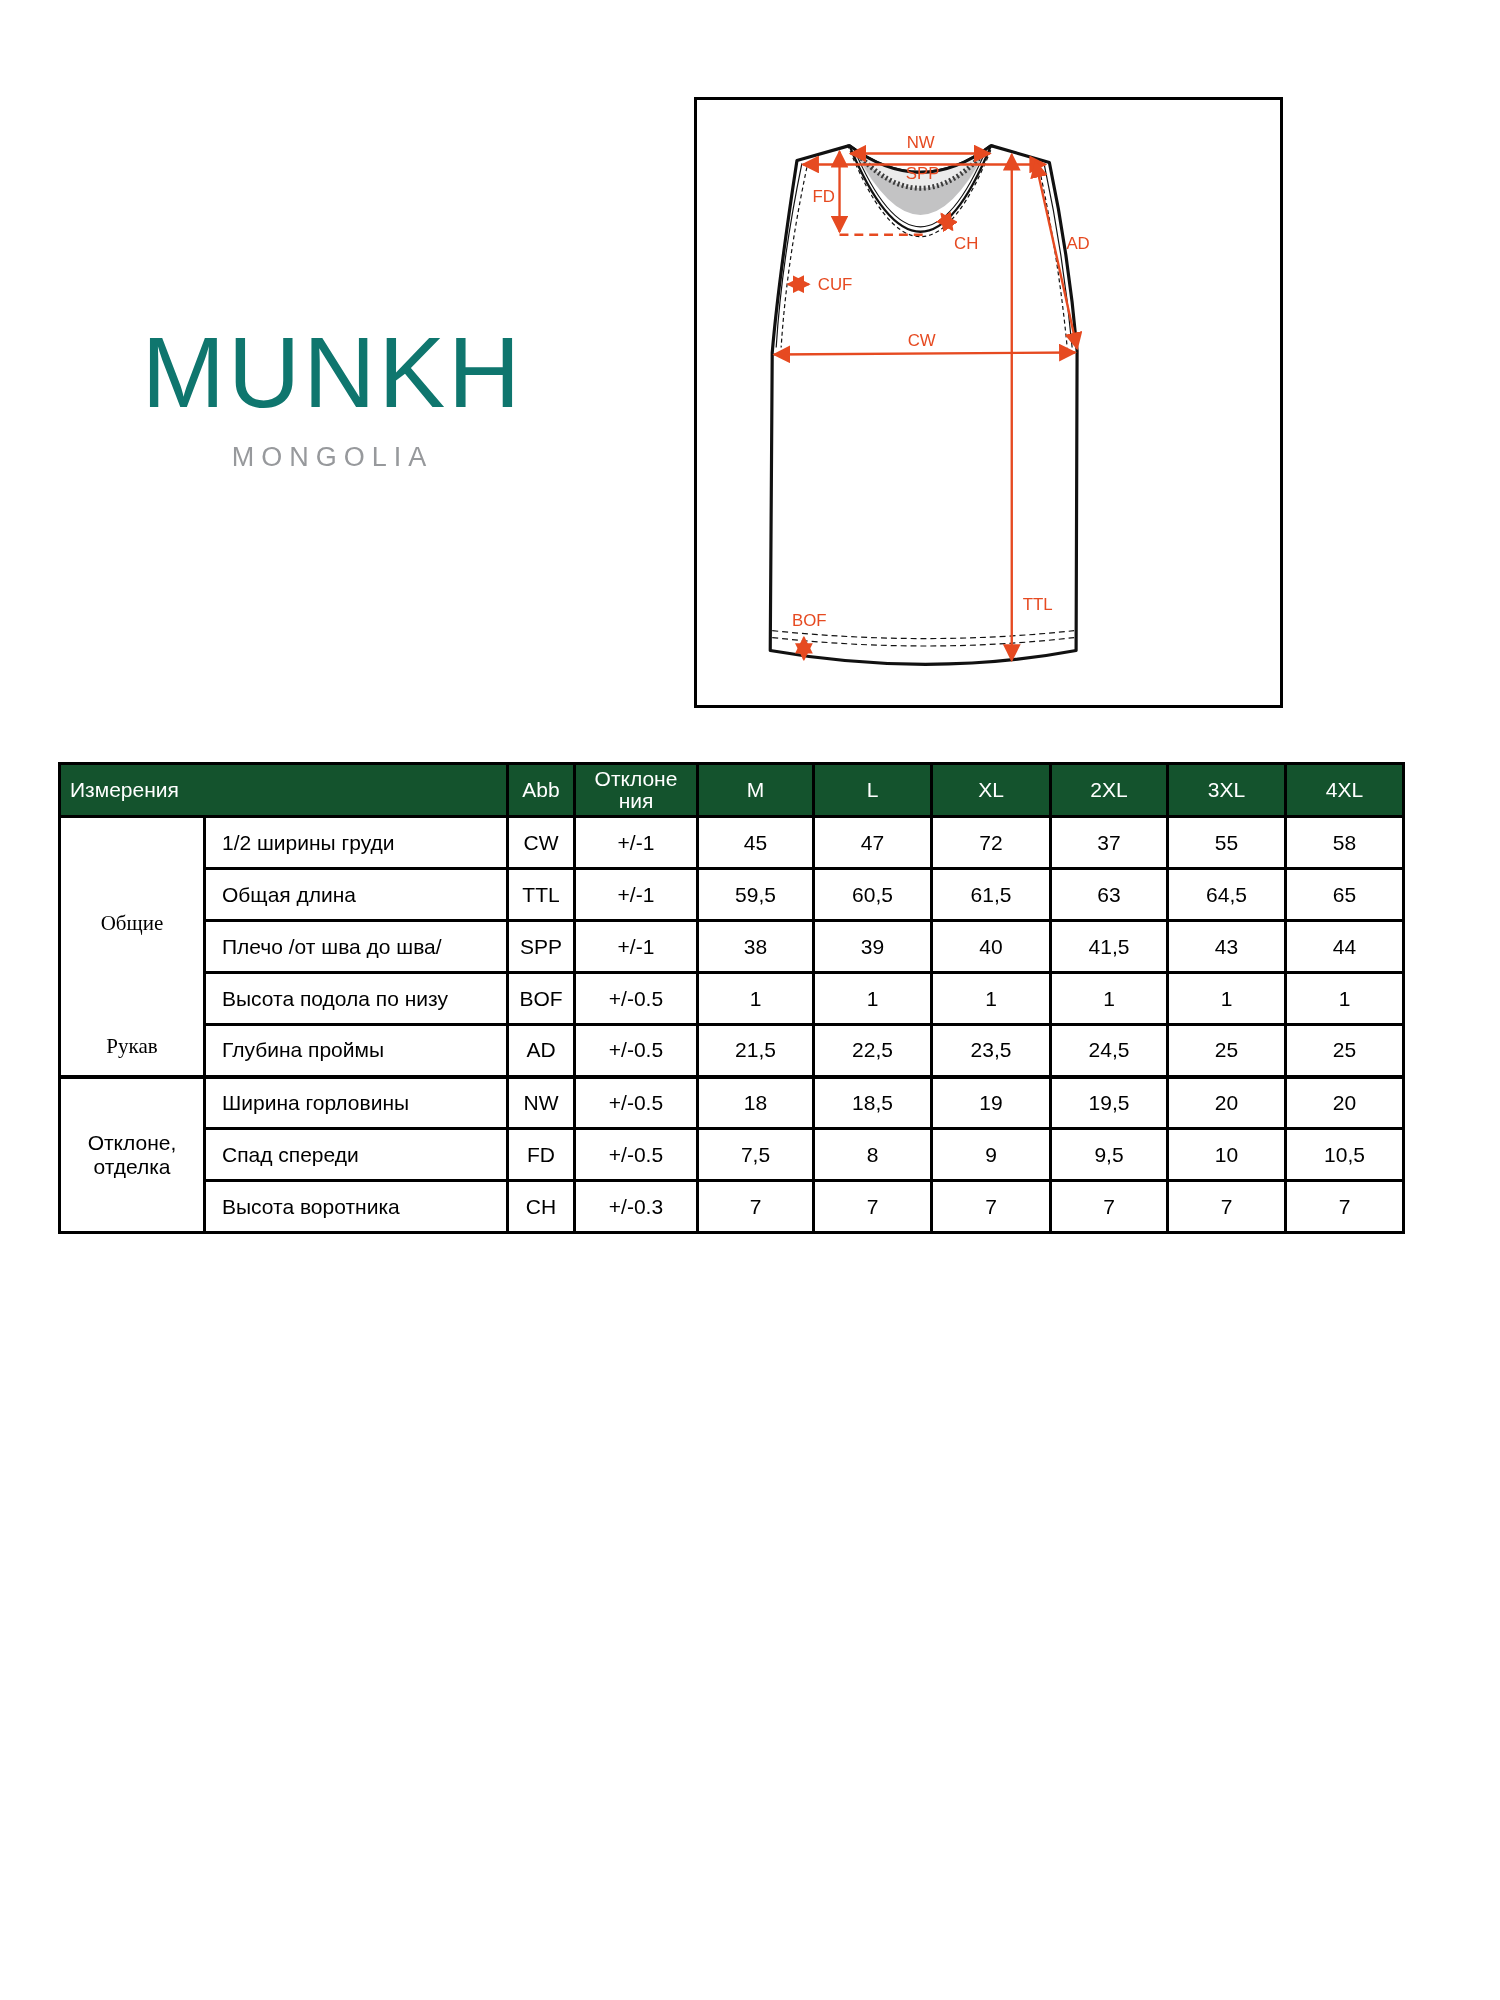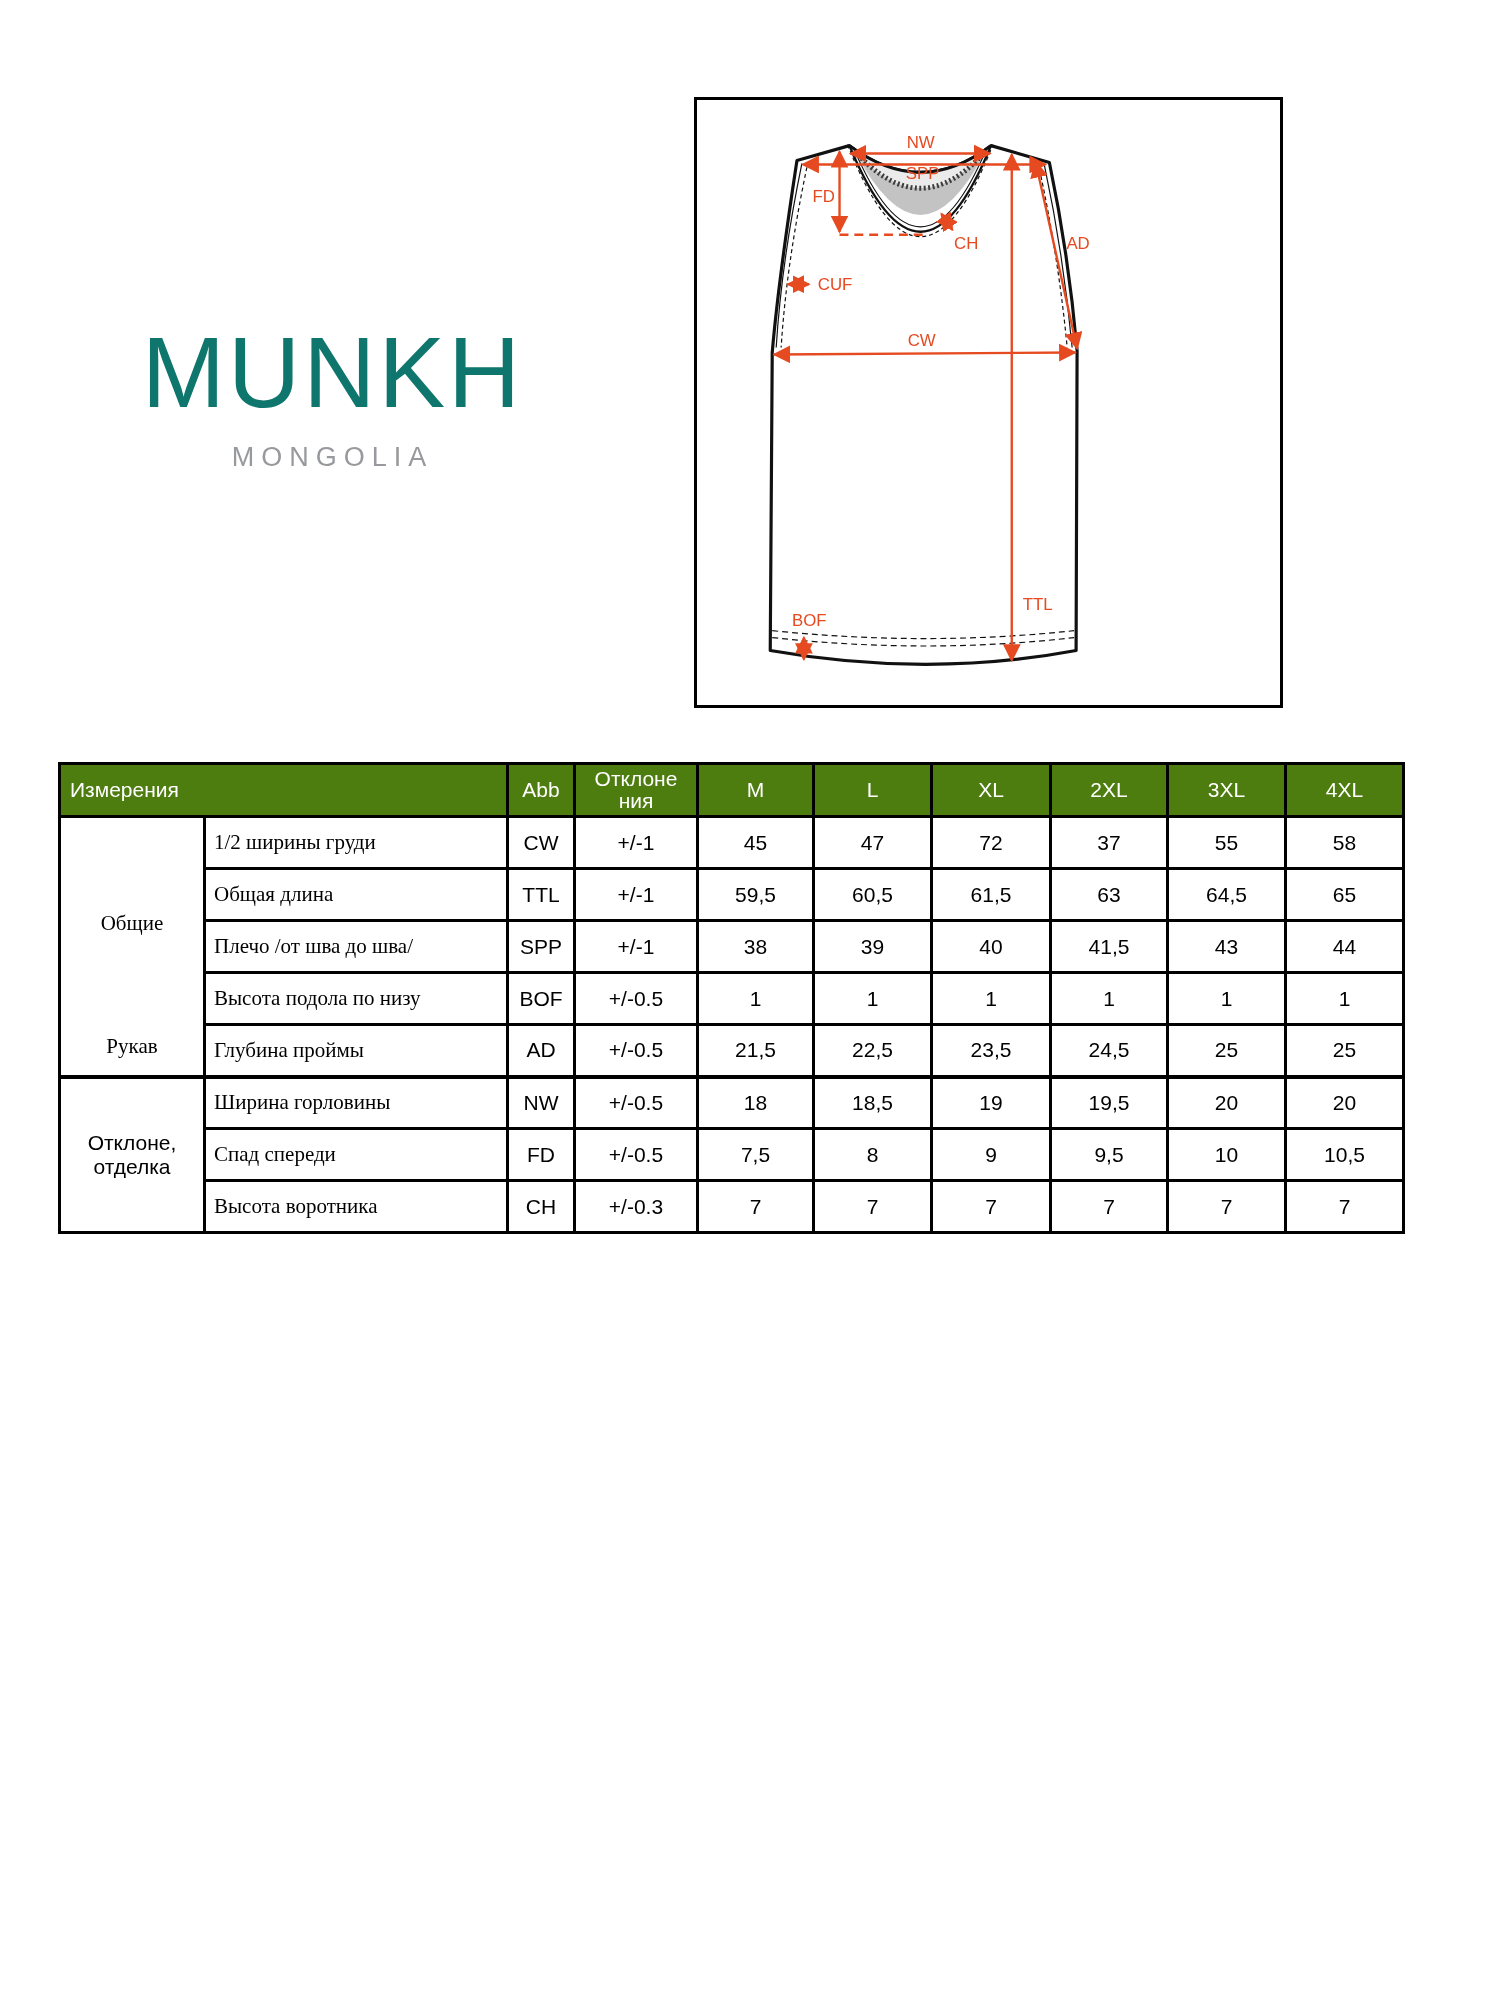--- a/index.html
+++ b/index.html
@@ -29,27 +29,27 @@
   
   .size-table{
     position:absolute;left:58px;top:762px;
     border-collapse:collapse;table-layout:fixed;width:1346px;
     font-size:21px;color:#000;
   }
   .size-table th,.size-table td{
     border:3px solid #000;padding:0;overflow:hidden;
   }
   .size-table thead th{
-    background:#4d7c0f;color:#fff;font-weight:400;
+    background:#14532d;color:#fff;font-weight:400;
     height:50px;text-align:center;vertical-align:middle;line-height:22px;
   }
   .size-table thead th.h-left{text-align:left;padding-left:9px;}
   .size-table tbody tr{height:52px;}
   .size-table td{text-align:center;vertical-align:middle;background:#fff;}
-  .size-table td.c-label{text-align:left;padding-left:8px;font-family:Liberation Serif, serif;}
+  .size-table td.c-label{text-align:left;padding-left:16px;}
   .size-table tr.group-sep td{border-top:4px solid #000;}
   .group-cell{position:relative;}
   .group-cell .g1,.group-cell .g2{
     position:absolute;left:0;width:100%;text-align:center;transform:translateY(-50%);font-family:Liberation Serif, serif;
   }
   .group-cell .g1{top:41%;}
   .group-cell .g2{top:89%;}
   .tol-line{display:block;}
 </style>
 </head>

